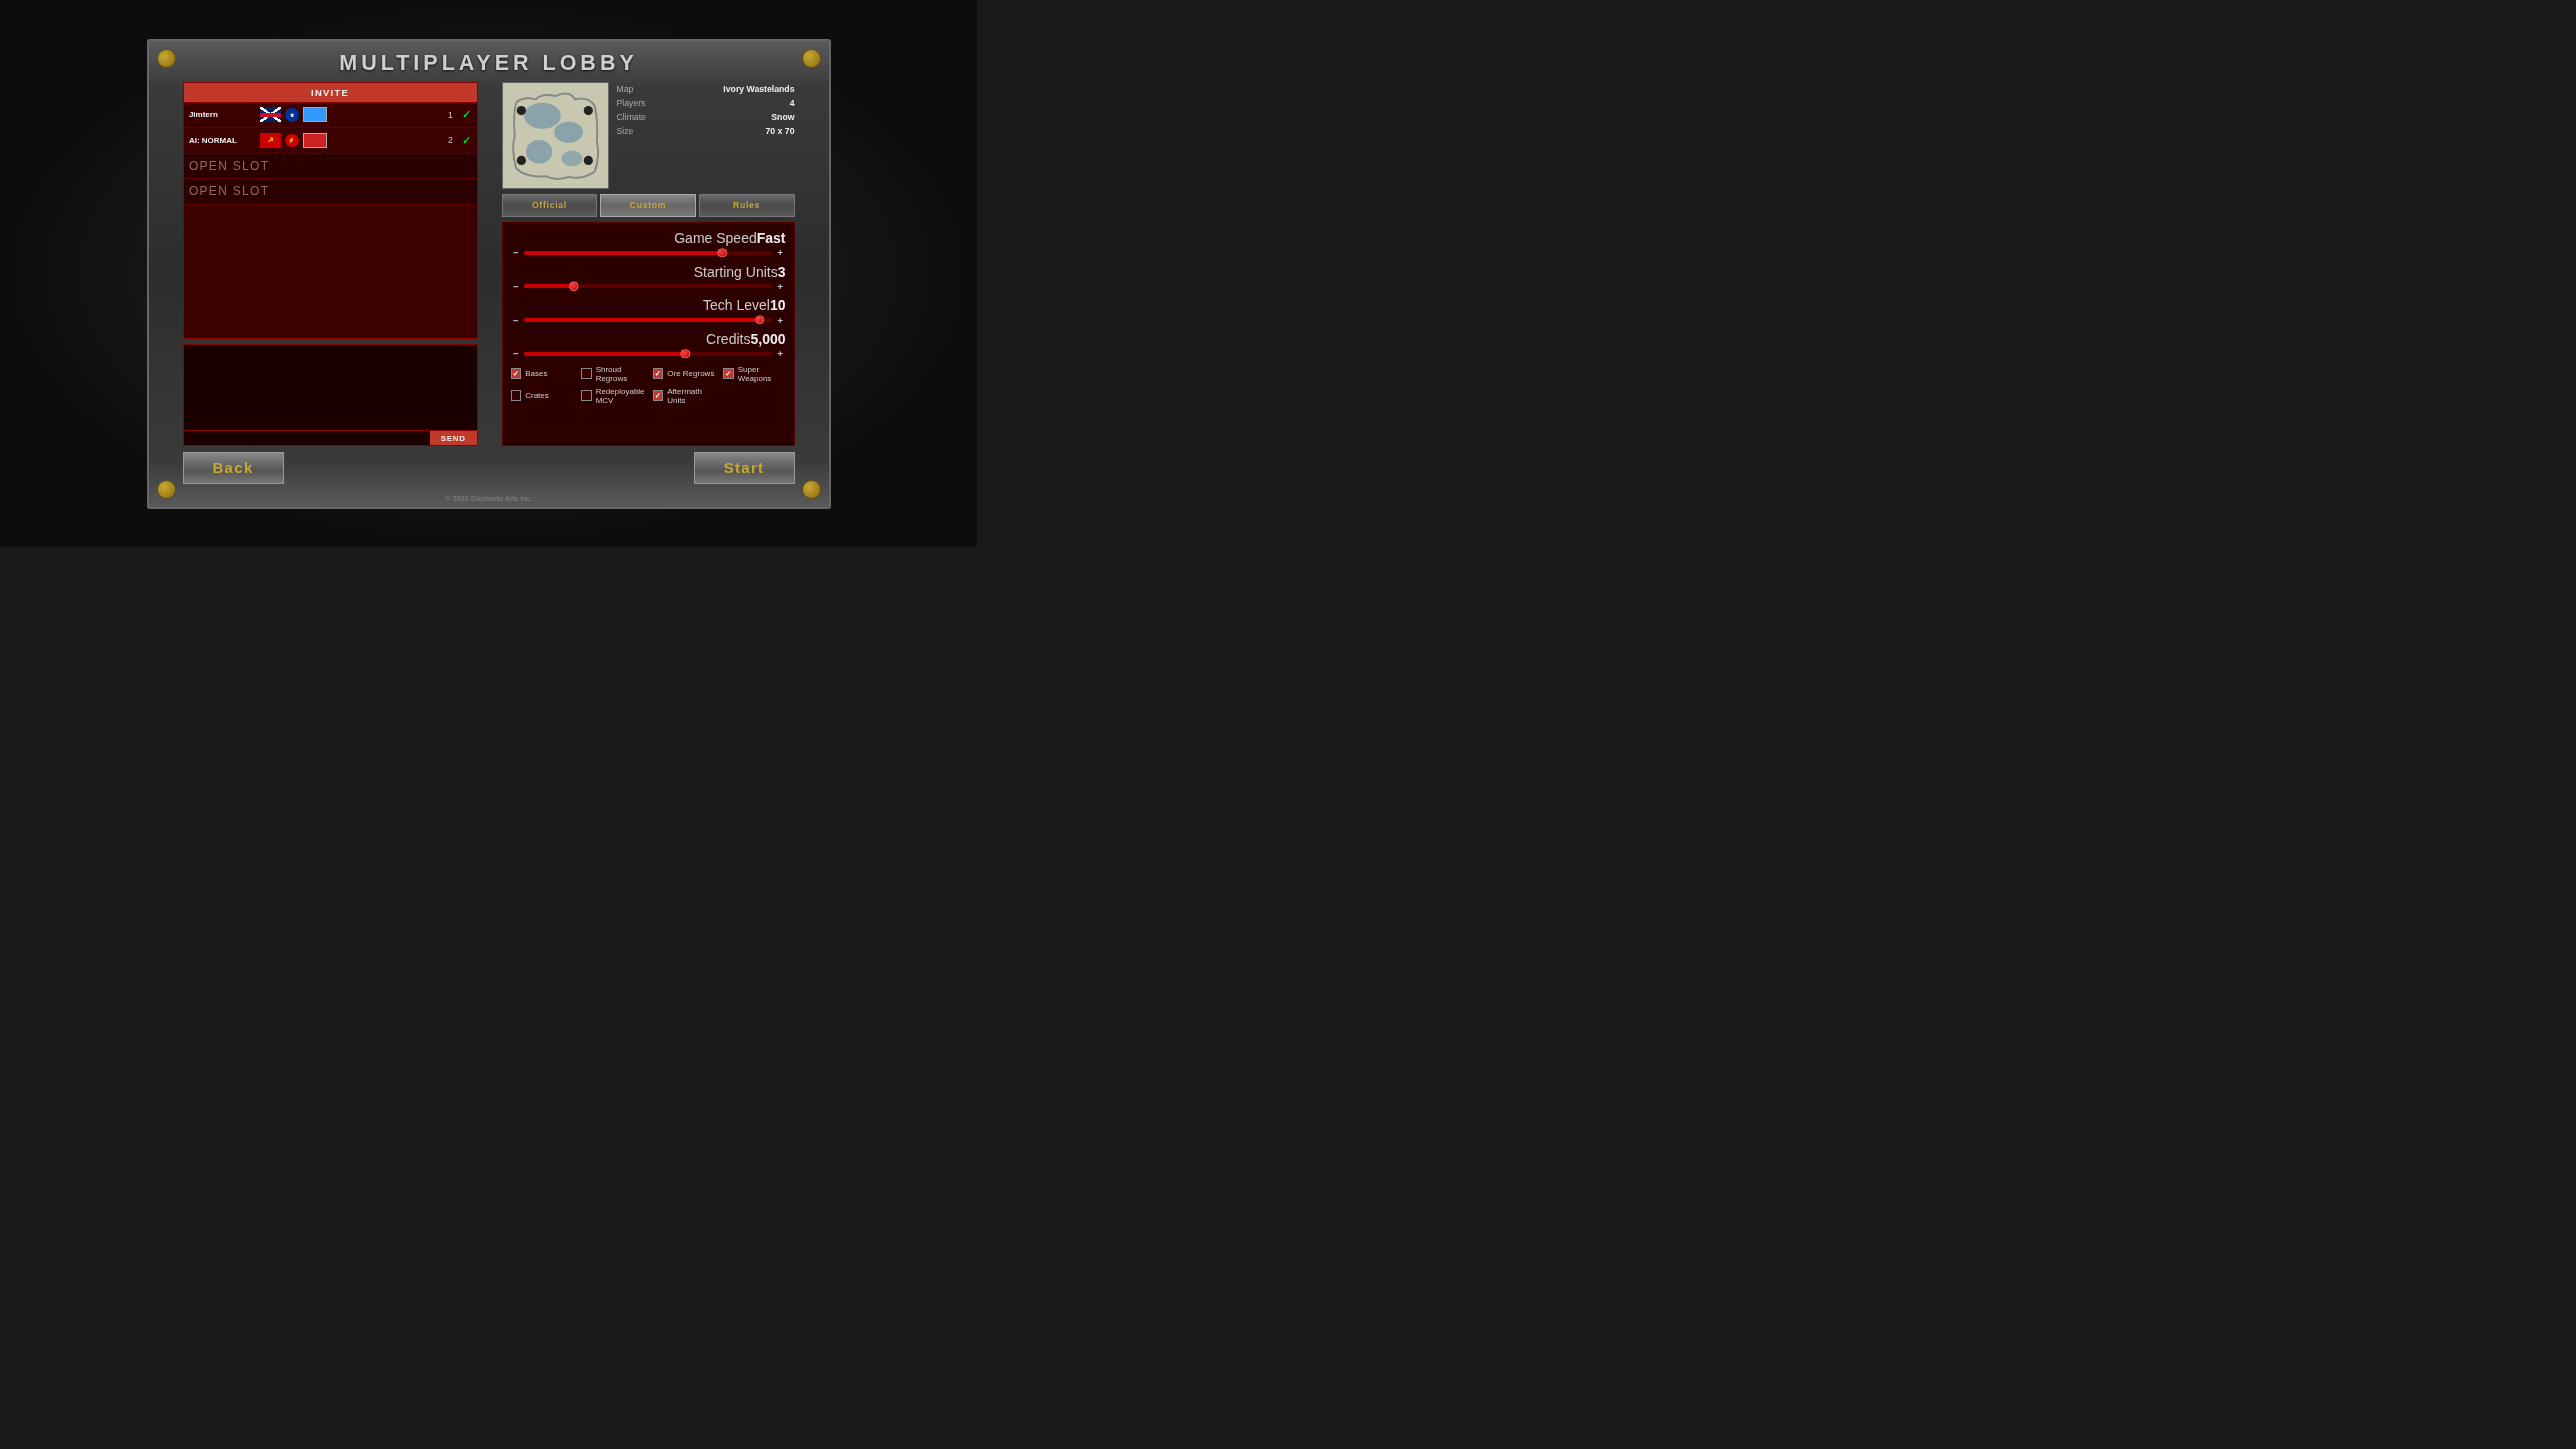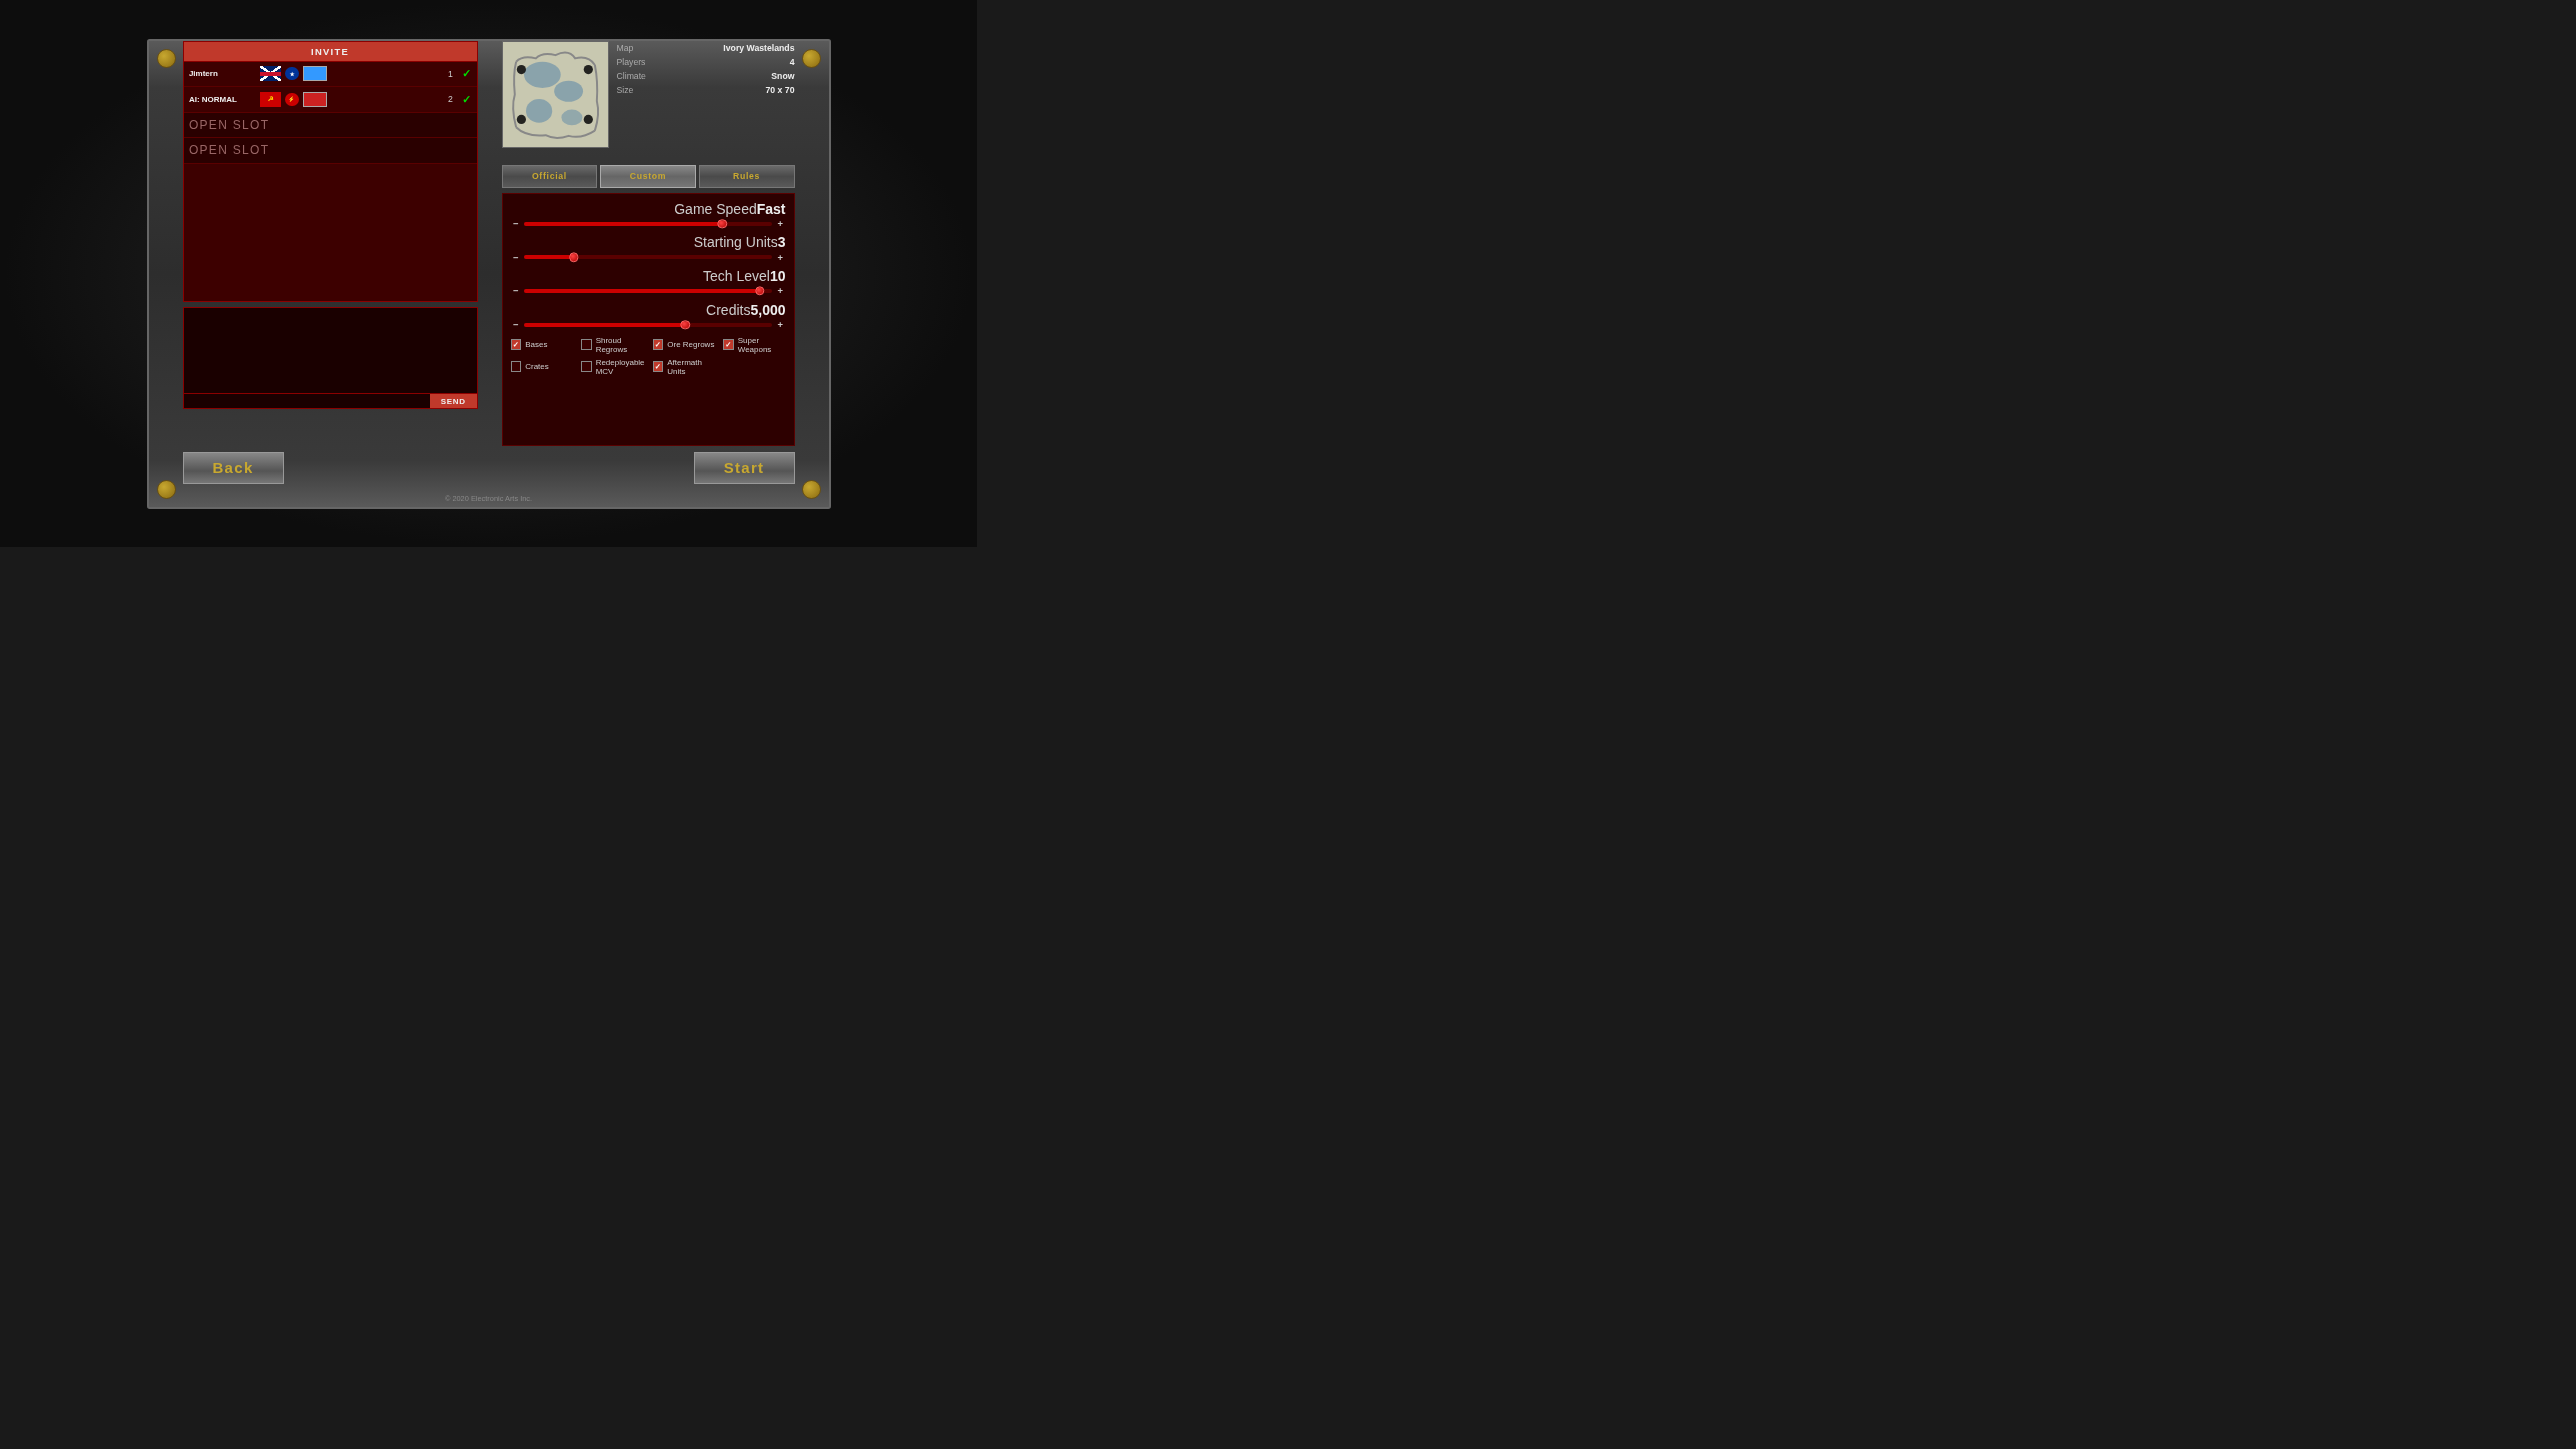--- a/index.html
+++ b/index.html
@@ -301,21 +301,21 @@
 
     .map-detail-value {
       color: #eee;
       font-weight: bold;
     }
 
     
     .tab-row {
       display: flex;
       gap: 2.7px;
-      margin-top: 12px;
+      margin-top: 0;
     }
 
     .tab-btn {
       flex: 1;
       padding: 5.4px;
       background: linear-gradient(180deg, #6a6a6a 0%, #4a4a4a 50%, #5a5a5a 100%);
       border: 1.3px solid #777;
       color: #c8a830;
       font-size: 8.7px;
       font-weight: bold;
@@ -495,20 +495,23 @@
 
 <div class="bg"></div>
 
 <div class="main-panel">
 
   <div class="bolt bolt-tl"></div>
   <div class="bolt bolt-tr"></div>
   <div class="bolt bolt-bl"></div>
   <div class="bolt bolt-br"></div>
 
+  <div class="title-area">
+    <span class="title">MULTIPLAYER LOBBY</span>
+  </div>
 
 
   <div class="content-area">
 
     <div class="left-panel">
       <div class="invite-header">INVITE</div>
       <div class="players-list">
 
         <div class="player-row">
           <span class="player-name">Jimtern</span>

